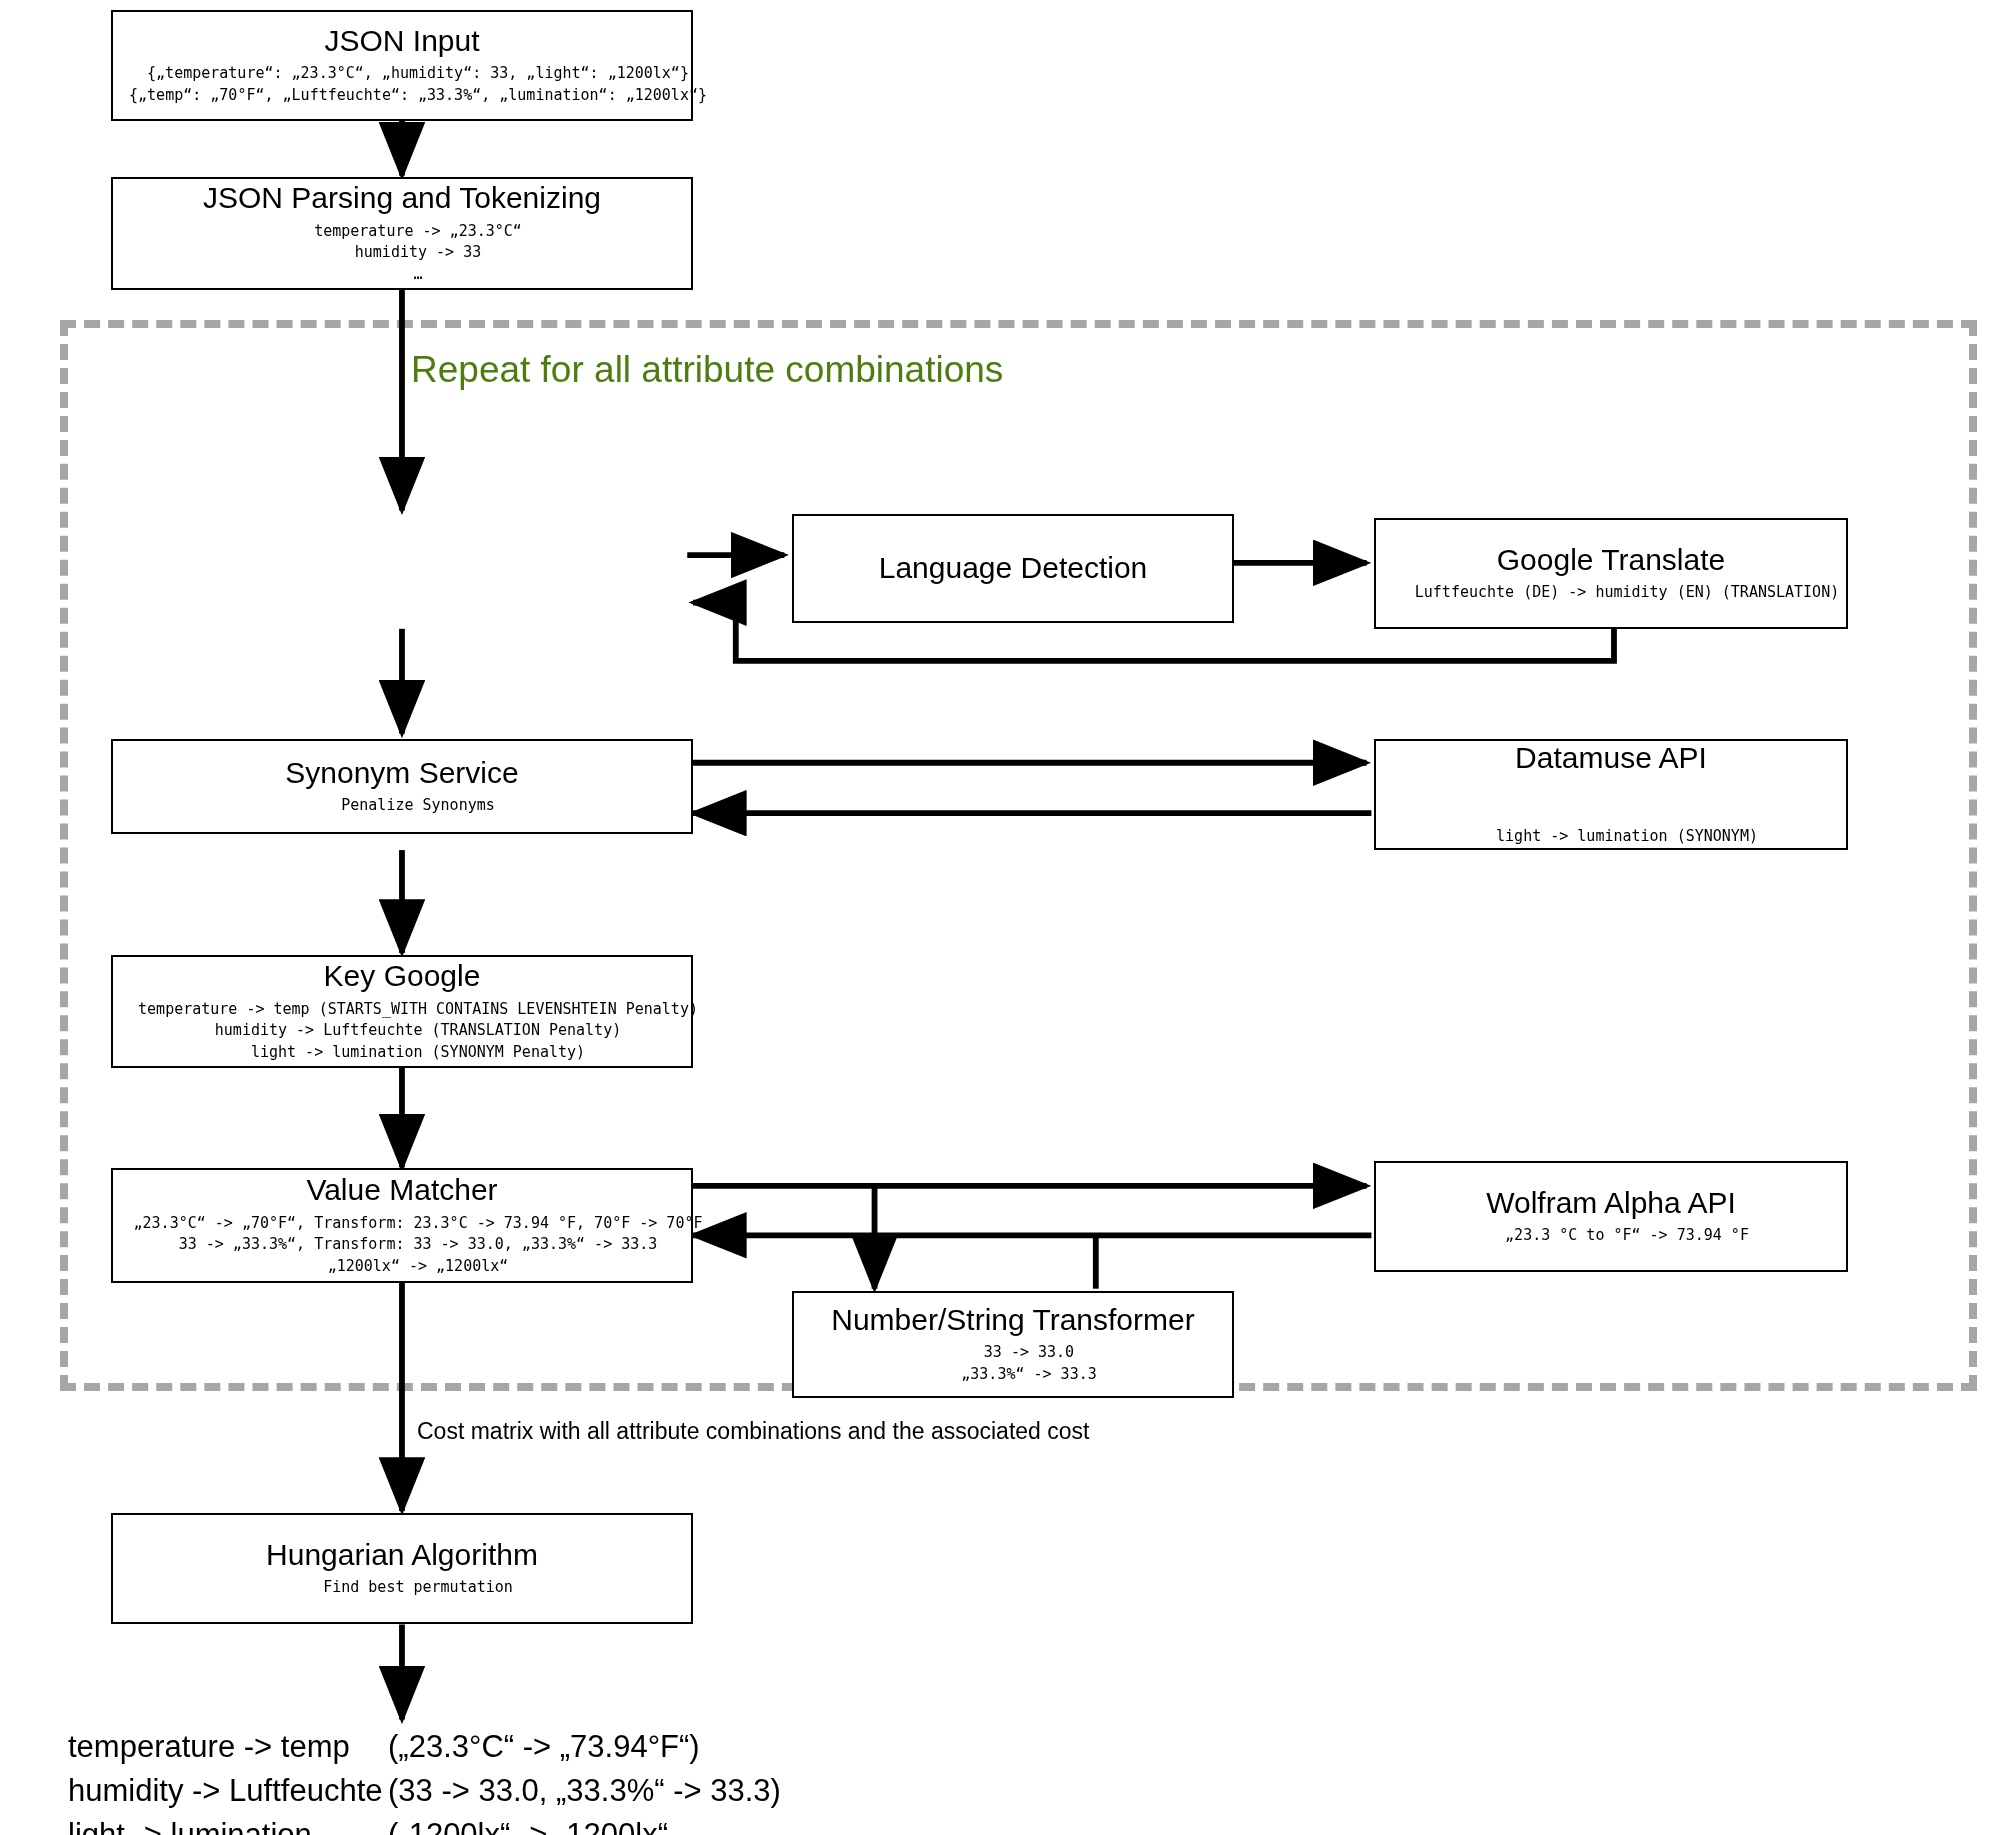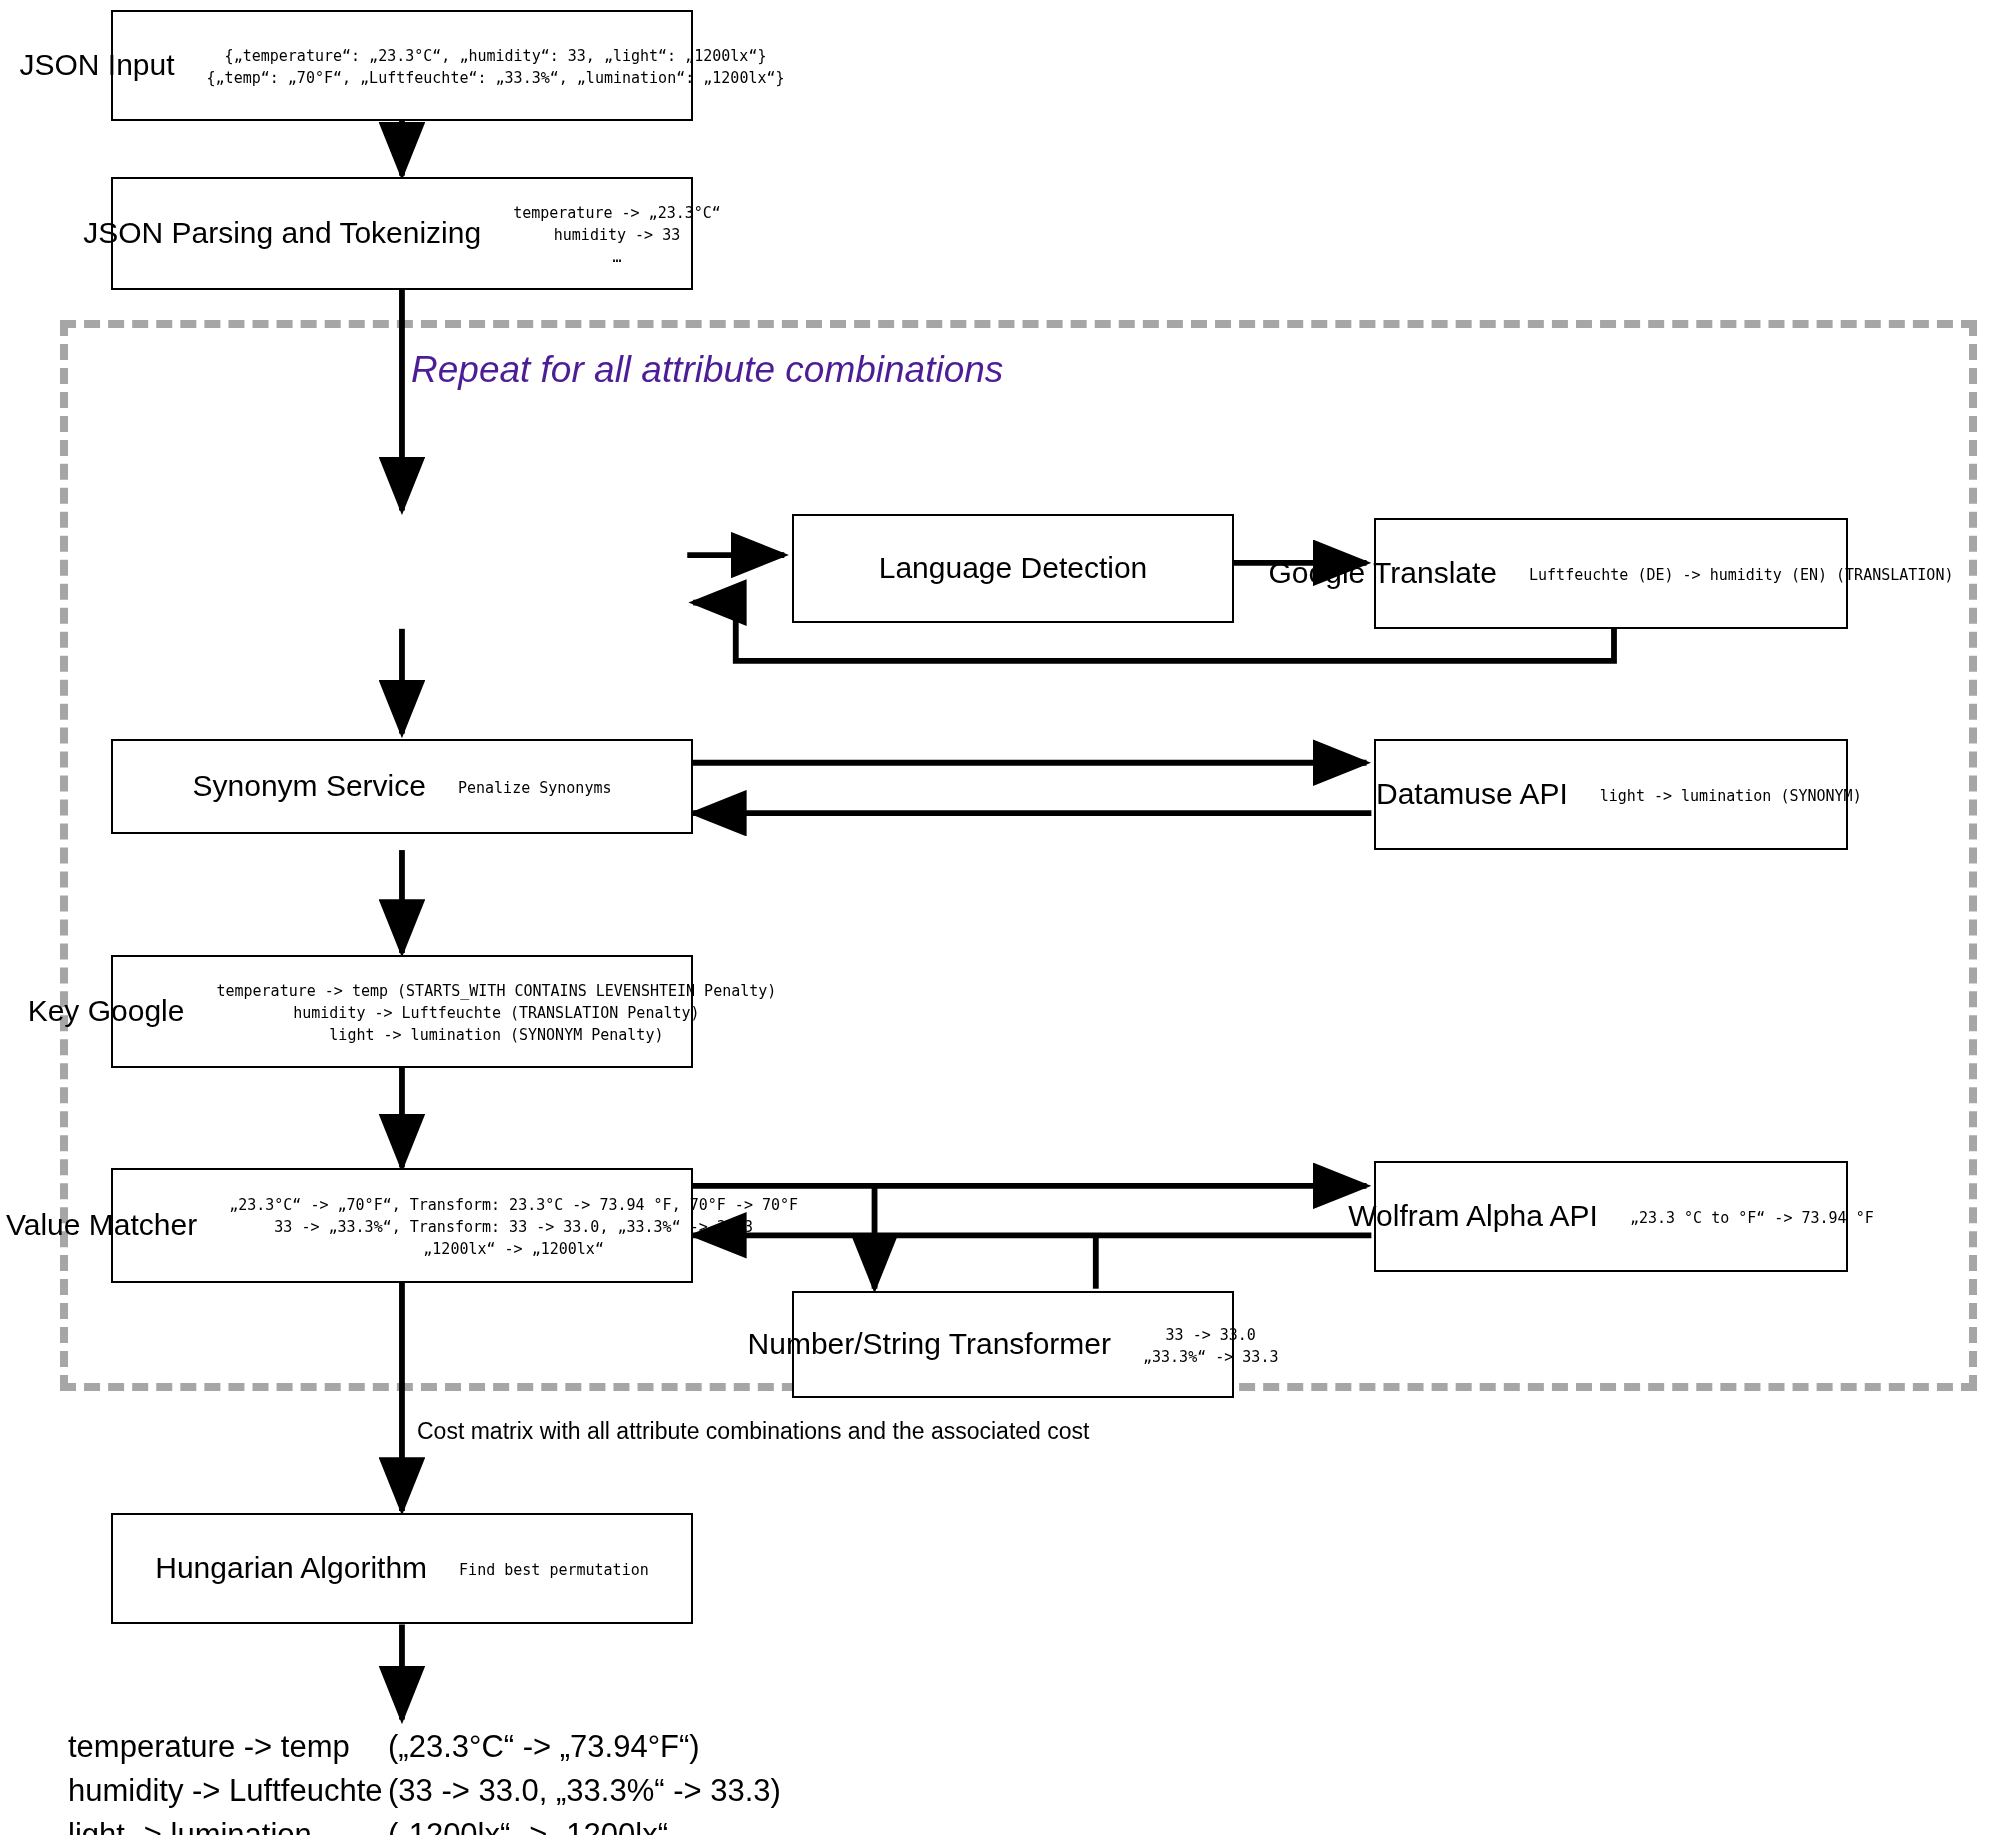--- a/index.html
+++ b/index.html
@@ -3,25 +3,25 @@
 <meta charset="utf-8">
 <style>
   html,body{margin:0;padding:0;background:#ffffff;}
   body{width:2014px;height:1836px;position:relative;overflow:hidden;
        font-family:"Liberation Sans", sans-serif;color:#000;}
 
   #canvas{position:absolute;inset:0;width:2014px;height:1836px;}
 
   
   .repeat-box{position:absolute;border:8.7px dashed #a6a6a6;box-sizing:border-box;}
-  .repeat-label{position:absolute;color:#4c1d95;font-size:37px;white-space:nowrap;font-style:italic;}
+  .repeat-label{position:absolute;color:#4d7c0f;font-size:37px;white-space:nowrap;}
 
   
   .node{position:absolute;box-sizing:border-box;background:#fff;
-        border:2.4px solid #000;display:flex;flex-direction:row;
+        border:2.4px solid #000;display:flex;flex-direction:column;
         align-items:center;justify-content:center;text-align:center;}
   .node .title{font-size:30px;line-height:1.15;font-weight:400;white-space:nowrap;}
   .node .sub{font-family:"DejaVu Sans Mono", monospace;font-size:15px;
              line-height:1.45;margin-top:4.9px;white-space:nowrap;padding-left:32px;}
   .node .sub div{white-space:nowrap;}
 
   
   .flabel{position:absolute;font-size:23px;white-space:nowrap;color:#000;}
 
   

